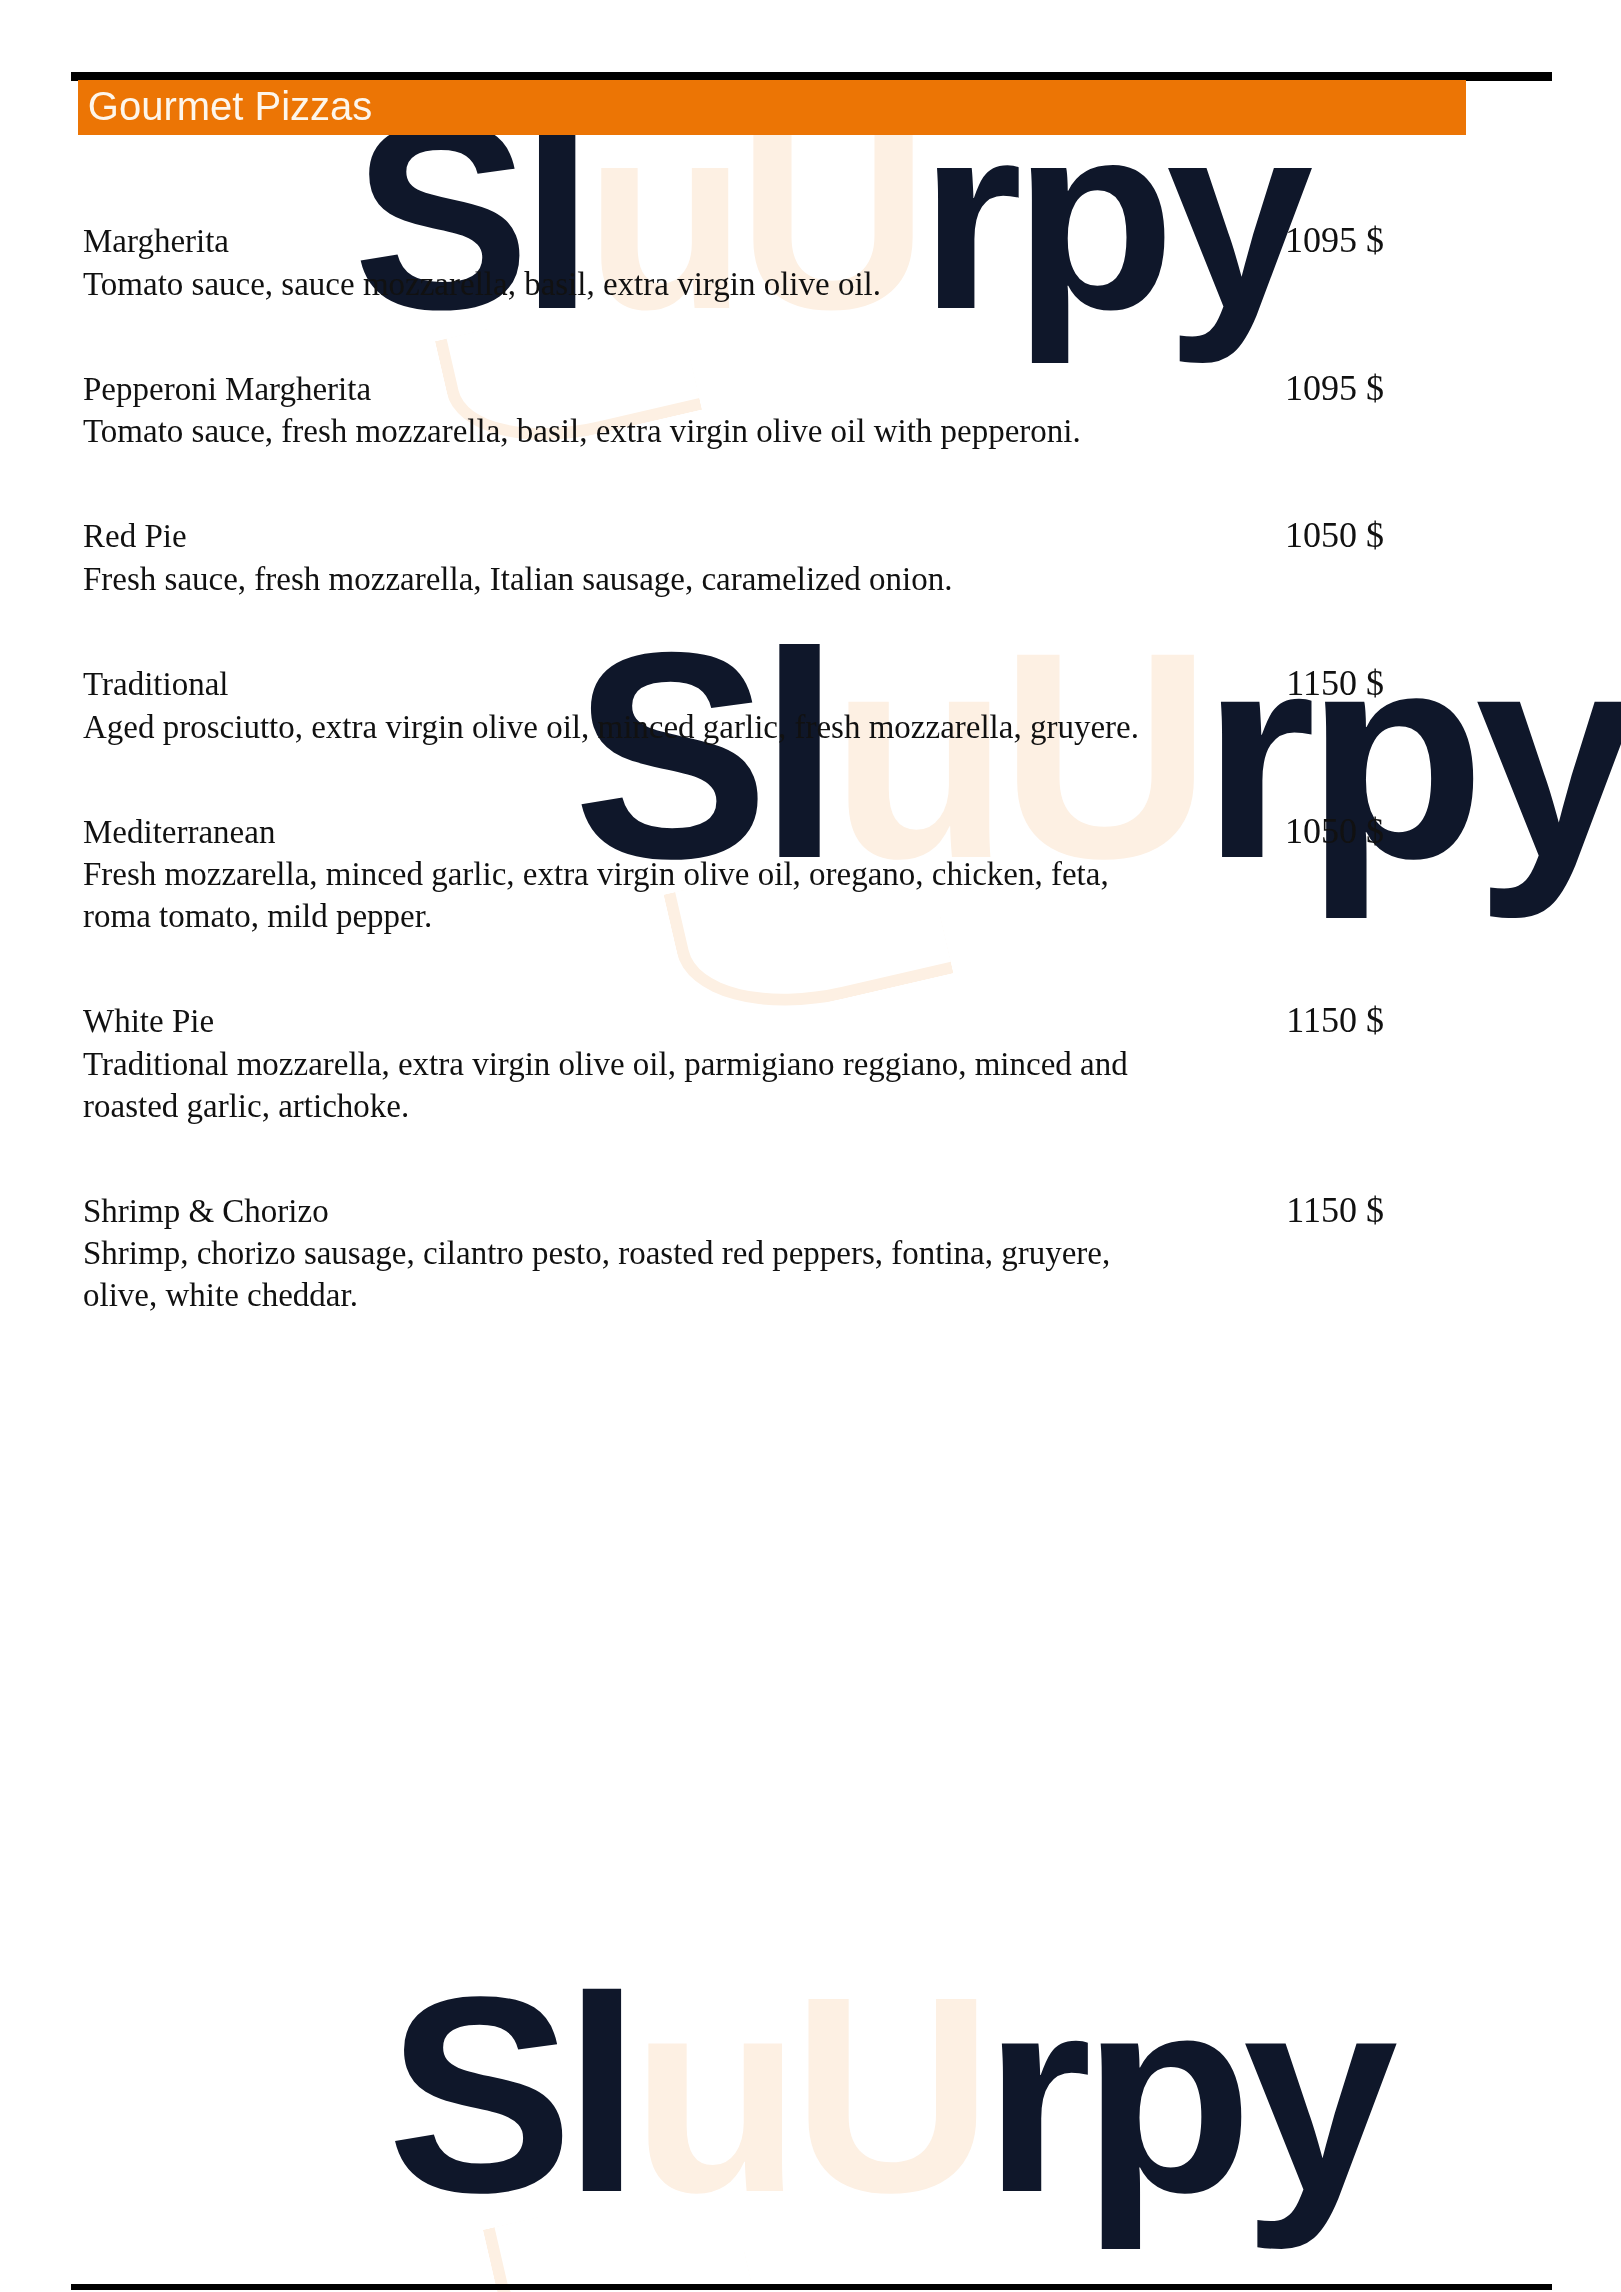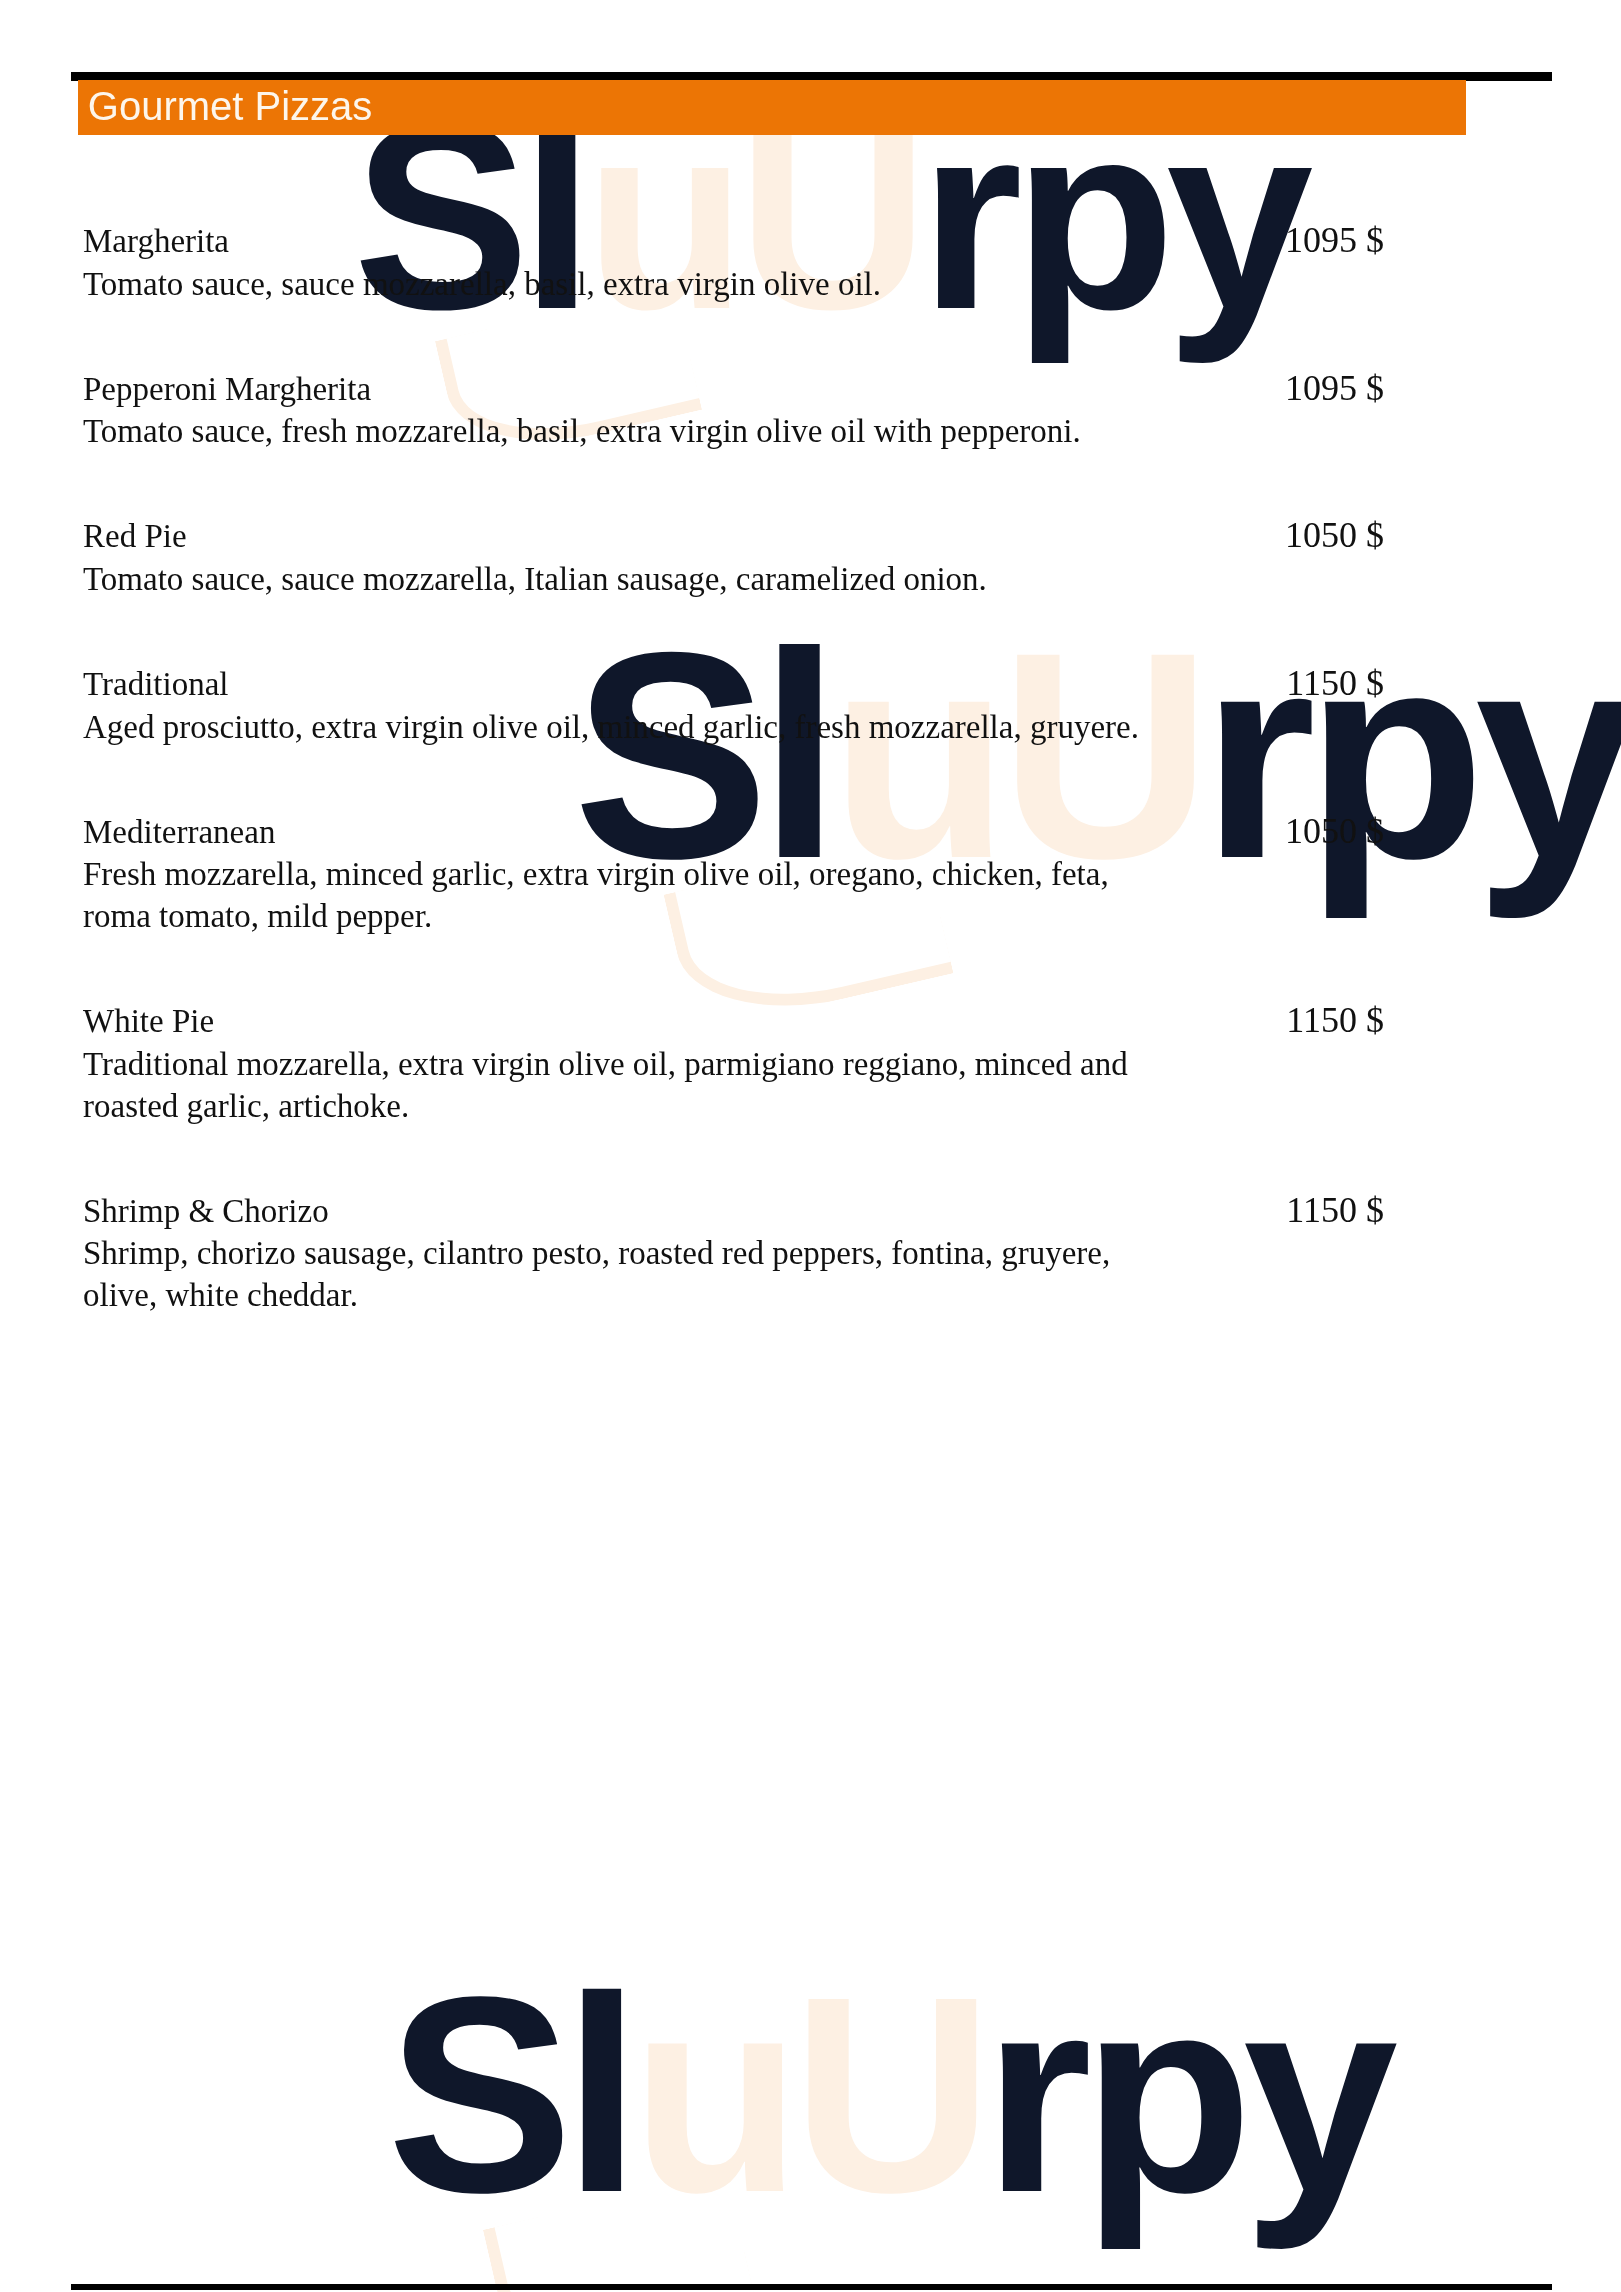--- a/index.html
+++ b/index.html
@@ -188,21 +188,21 @@
         <div class="item-price">1095 $</div>
       </div>
       <div class="item-desc">Tomato sauce, fresh mozzarella, basil, extra virgin olive oil with pepperoni.</div>
     </div>
 
     <div class="item">
       <div class="item-head">
         <div class="item-name">Red Pie</div>
         <div class="item-price">1050 $</div>
       </div>
-      <div class="item-desc">Tomato sauce, sauce mozzarella, Italian sausage, caramelized onion.</div>
+      <div class="item-desc">Fresh sauce, fresh mozzarella, Italian sausage, caramelized onion.</div>
     </div>
 
     <div class="item">
       <div class="item-head">
         <div class="item-name">Traditional</div>
         <div class="item-price">1150 $</div>
       </div>
       <div class="item-desc">Aged prosciutto, extra virgin olive oil, minced garlic, fresh mozzarella, gruyere.</div>
     </div>
 

